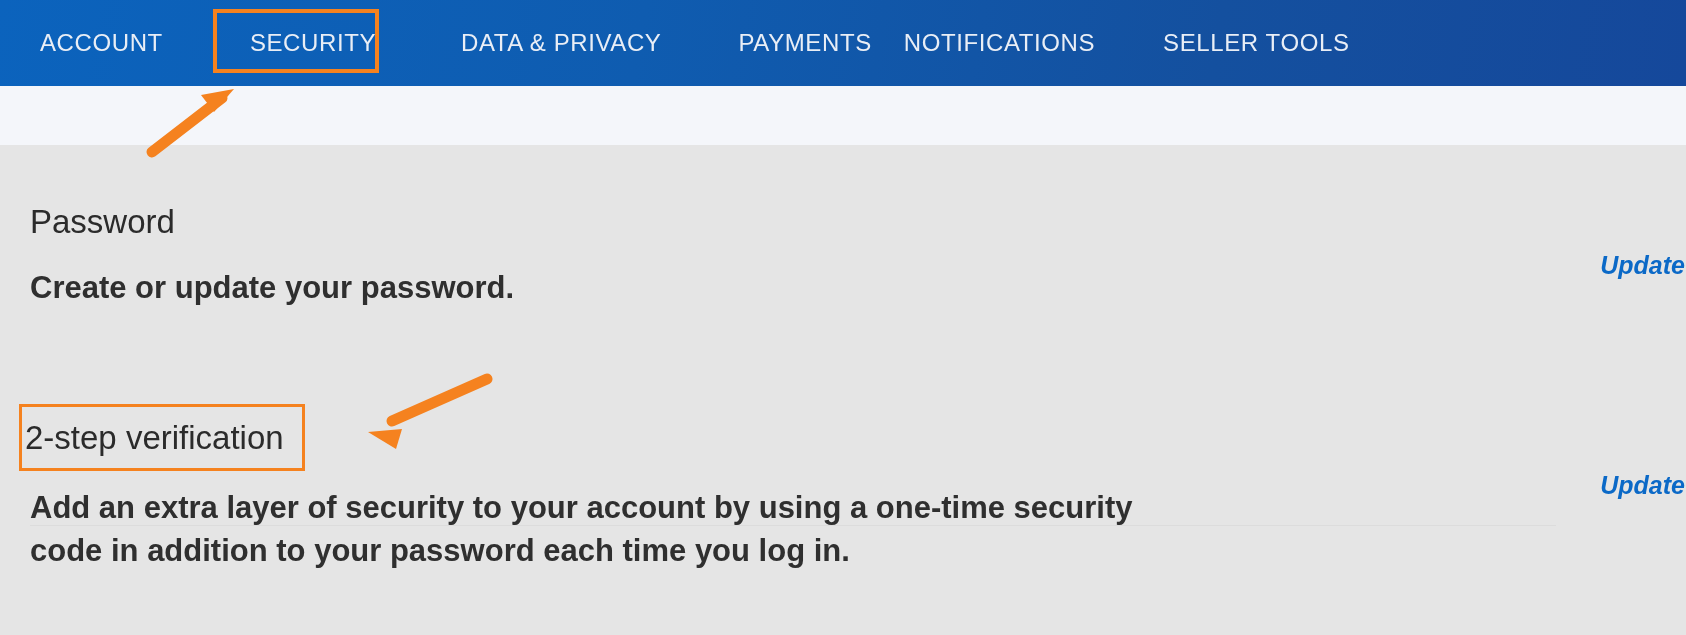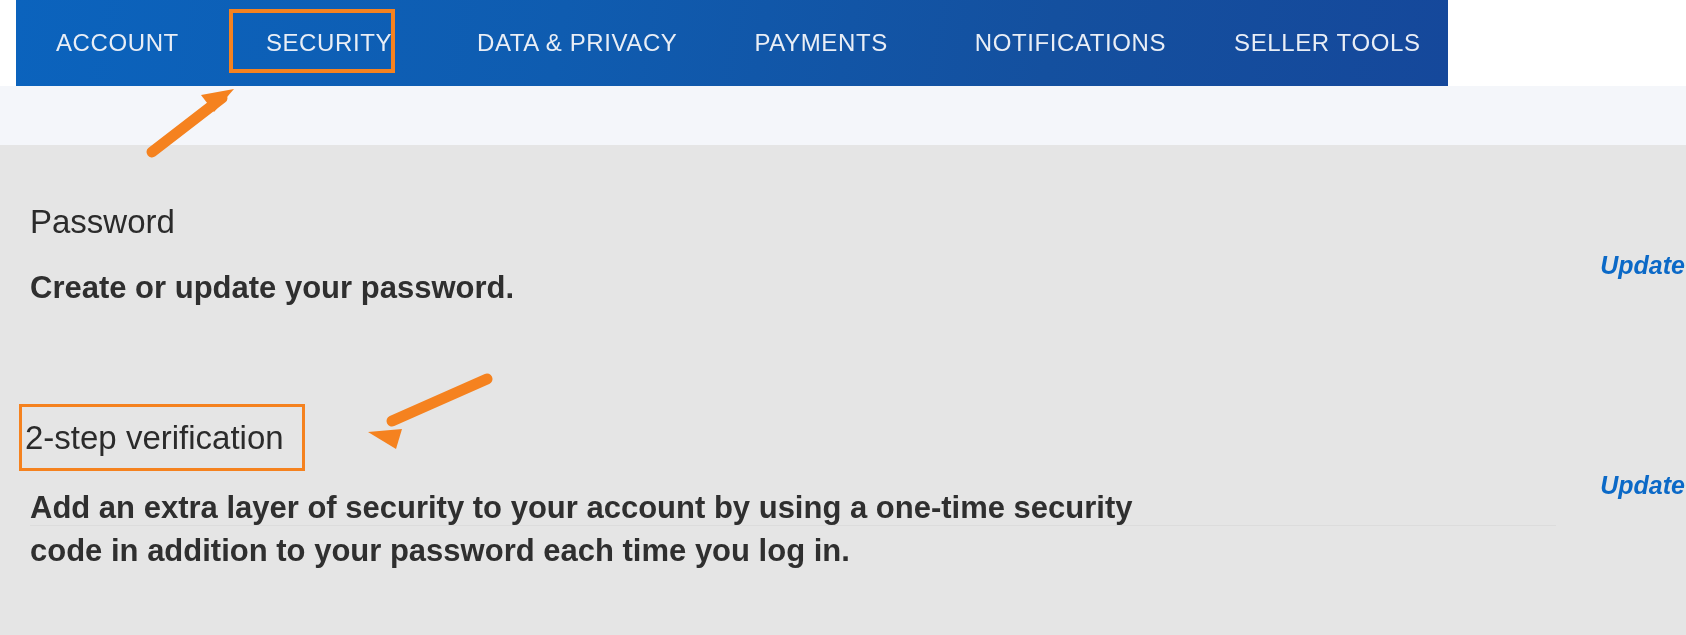--- a/index.html
+++ b/index.html
@@ -11,22 +11,22 @@
     height: 635px;
     background: #ffffff;
     font-family: "DejaVu Sans", sans-serif;
     overflow: hidden;
     position: relative;
   }
 
   
   .topnav {
     position: absolute;
-    left: 16px; top: 0;
-    width: 1432px;
+    left: 0; top: 0;
+    width: 1686px;
     height: 86px;
     background: linear-gradient(100deg, #0b63bd 0%, #0f5cb0 38%, #14509f 72%, #15489b 100%);
     box-sizing: border-box;
   }
   .nav-items {
     position: absolute;
     left: 0; top: 0;
     height: 86px;
     display: flex;
     align-items: center;
@@ -39,21 +39,21 @@
     letter-spacing: 0.6px;
     white-space: nowrap;
     text-transform: uppercase;
     line-height: 1;
     position: relative;
   }
   .nav-item:nth-child(1) { margin-left: 40px; }
   .nav-item:nth-child(2) { margin-left: 87px; }
   .nav-item:nth-child(3) { margin-left: 85px; }
   .nav-item:nth-child(4) { margin-left: 77px; }
-  .nav-item:nth-child(5) { margin-left: 87px; text-align: center; }
+  .nav-item:nth-child(5) { margin-left: 32px; text-align: center; }
   .nav-item:nth-child(6) { margin-left: 68px; }
 
   
   .anno-box-security {
     position: absolute;
     left: 213px;
     top: 9px;
     width: 166px;
     height: 64px;
     border: 4px solid #f5821f;

